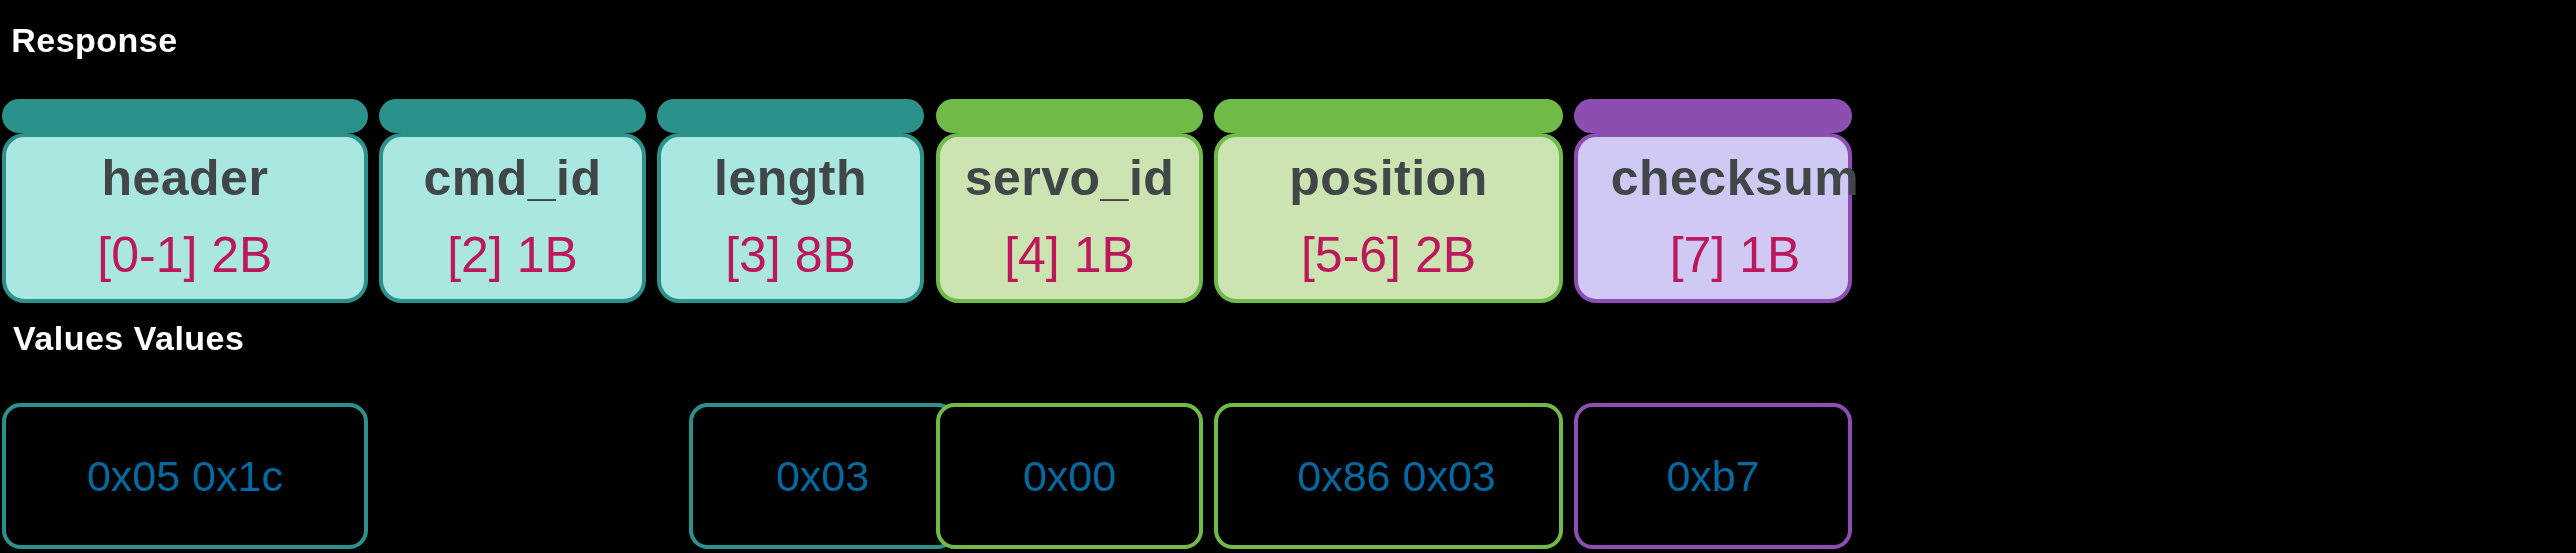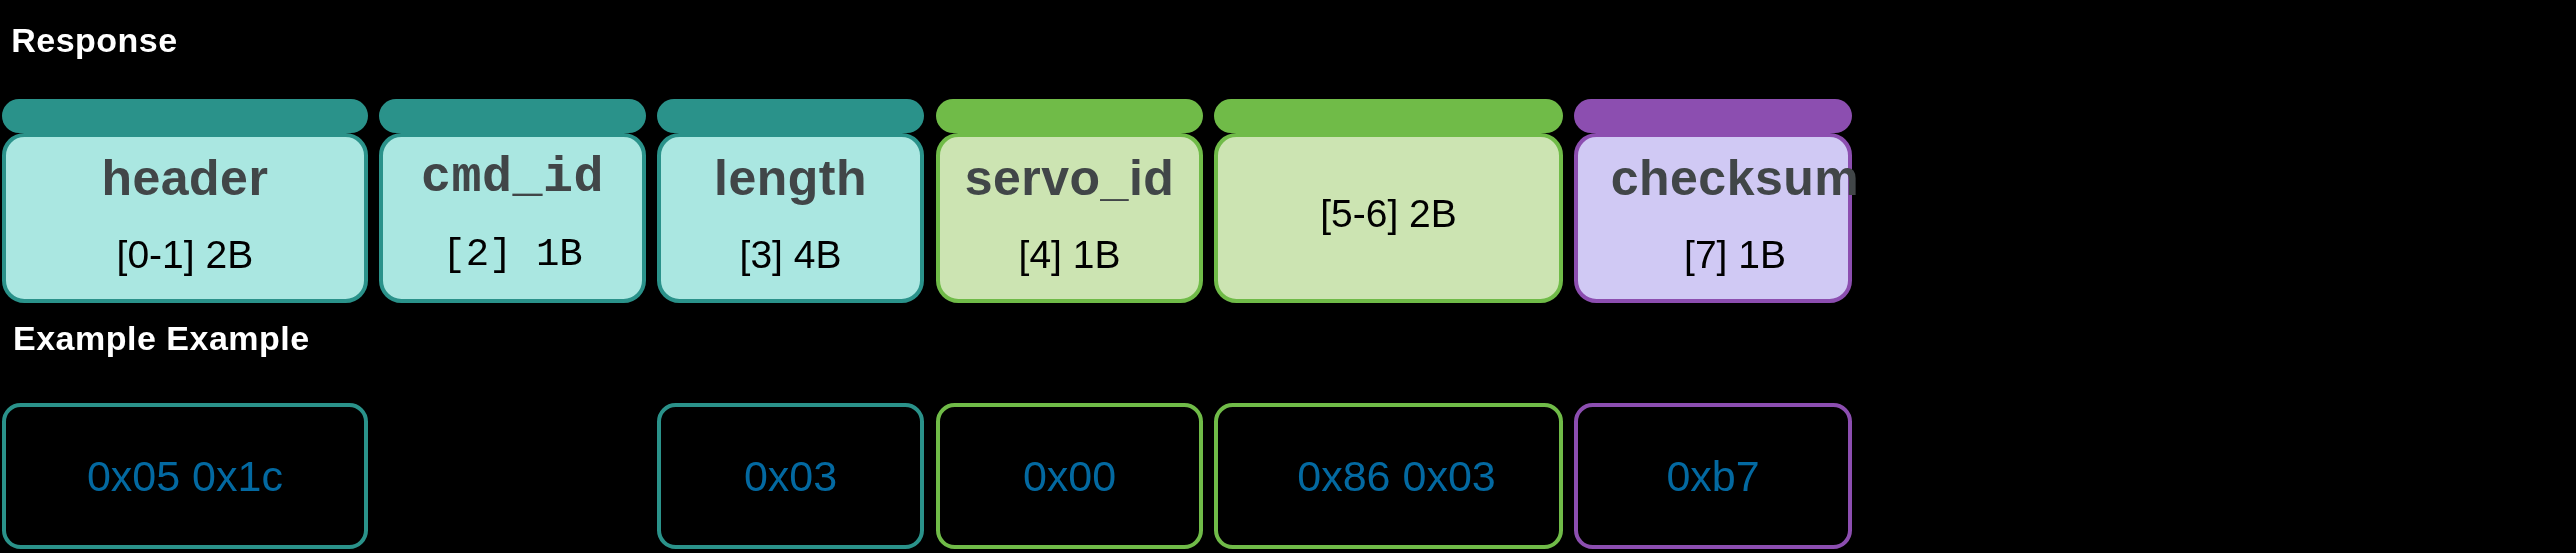--- a/index.html
+++ b/index.html
@@ -20,21 +20,21 @@
   .fieldbox{
     position:absolute;left:0;top:133px;width:100%;height:170px;box-sizing:border-box;
     border:4.7px solid;border-radius:22.4px;display:flex;flex-direction:column;
   }
   .fname{
     flex:53;display:flex;align-items:center;justify-content:center;
     font-size:50px;font-weight:bold;color:#414648;letter-spacing:0.5px;white-space:nowrap;
   }
   .fbytes{
     flex:47;display:flex;align-items:center;justify-content:center;
-    font-size:39px;color:#000000;white-space:nowrap;padding-bottom:7.5px;
+    font-size:50px;color:#be185d;white-space:nowrap;padding-bottom:7.5px;
   }
   .valuebox{
     position:absolute;left:0;top:403px;width:100%;height:146px;box-sizing:border-box;
     background:#000;border:4.7px solid;border-radius:18.7px;
     display:flex;align-items:center;justify-content:center;
     font-size:43px;color:#0369a1;white-space:nowrap;
   }
 </style>
 </head>
 <body>
@@ -47,57 +47,58 @@
     <div class="bar" style="background: rgb(42, 146, 138);"></div>
     <div class="fieldbox" style="background: rgb(170, 231, 225); border-color: rgb(42, 146, 138);">
       <div class="fname">header</div>
       <div class="fbytes">[0-1] 2B</div>
     </div>
     <div class="valuebox" style="border-color: rgb(42, 146, 138);">0x05 0x1c</div>
   </div>
 
   <div class="field-col" style="left: 379px; width: 267px;">
     <div class="bar" style="background: rgb(42, 146, 138);"></div>
-    <div class="fieldbox" style="background: rgb(170, 231, 225); border-color: rgb(42, 146, 138); font-family: Liberation Mono, monospace;">
+    <div class="fieldbox" style="background: rgb(170, 231, 225); border-color: rgb(42, 146, 138);">
       <div class="fname">cmd_id</div>
       <div class="fbytes">[2] 1B</div>
     </div>
   </div>
 
   <div class="field-col" style="left: 657px; width: 267px;">
     <div class="bar" style="background: rgb(42, 146, 138);"></div>
     <div class="fieldbox" style="background: rgb(170, 231, 225); border-color: rgb(42, 146, 138);">
       <div class="fname">length</div>
-      <div class="fbytes">[3] 4B</div>
+      <div class="fbytes">[3] 8B</div>
     </div>
-    <div class="valuebox" style="border-color: rgb(42, 146, 138);">0x03</div>
+    <div class="valuebox" style="border-color: rgb(42, 146, 138); margin-left: 32px;">0x03</div>
   </div>
 
   <div class="field-col" style="left: 936px; width: 267px;">
     <div class="bar" style="background: rgb(112, 187, 72);"></div>
     <div class="fieldbox" style="background: rgb(204, 228, 178); border-color: rgb(112, 187, 72);">
       <div class="fname">servo_id</div>
       <div class="fbytes">[4] 1B</div>
     </div>
     <div class="valuebox" style="border-color: rgb(112, 187, 72);">0x00</div>
   </div>
 
   <div class="field-col" style="left: 1214px; width: 349px;">
     <div class="bar" style="background: rgb(112, 187, 72);"></div>
     <div class="fieldbox" style="background: rgb(204, 228, 178); border-color: rgb(112, 187, 72);">
+      <div class="fname">position</div>
       <div class="fbytes">[5-6] 2B</div>
     </div>
     <div class="valuebox" style="border-color: rgb(112, 187, 72); padding-left: 16px;">0x86 0x03</div>
   </div>
 
   <div class="field-col" style="left: 1574px; width: 278px;">
     <div class="bar" style="background: rgb(140, 78, 176);"></div>
     <div class="fieldbox" style="background: rgb(208, 201, 244); border-color: rgb(140, 78, 176); padding-left: 44px;">
       <div class="fname">checksum</div>
       <div class="fbytes">[7] 1B</div>
     </div>
     <div class="valuebox" style="border-color: rgb(140, 78, 176);">0xb7</div>
   </div>
 </div>
 
-  <div class="title" id="example-values-title">Example Example</div>
+  <div class="title" id="example-values-title">Values Values</div>
 </div>
 
 
 </body></html>

